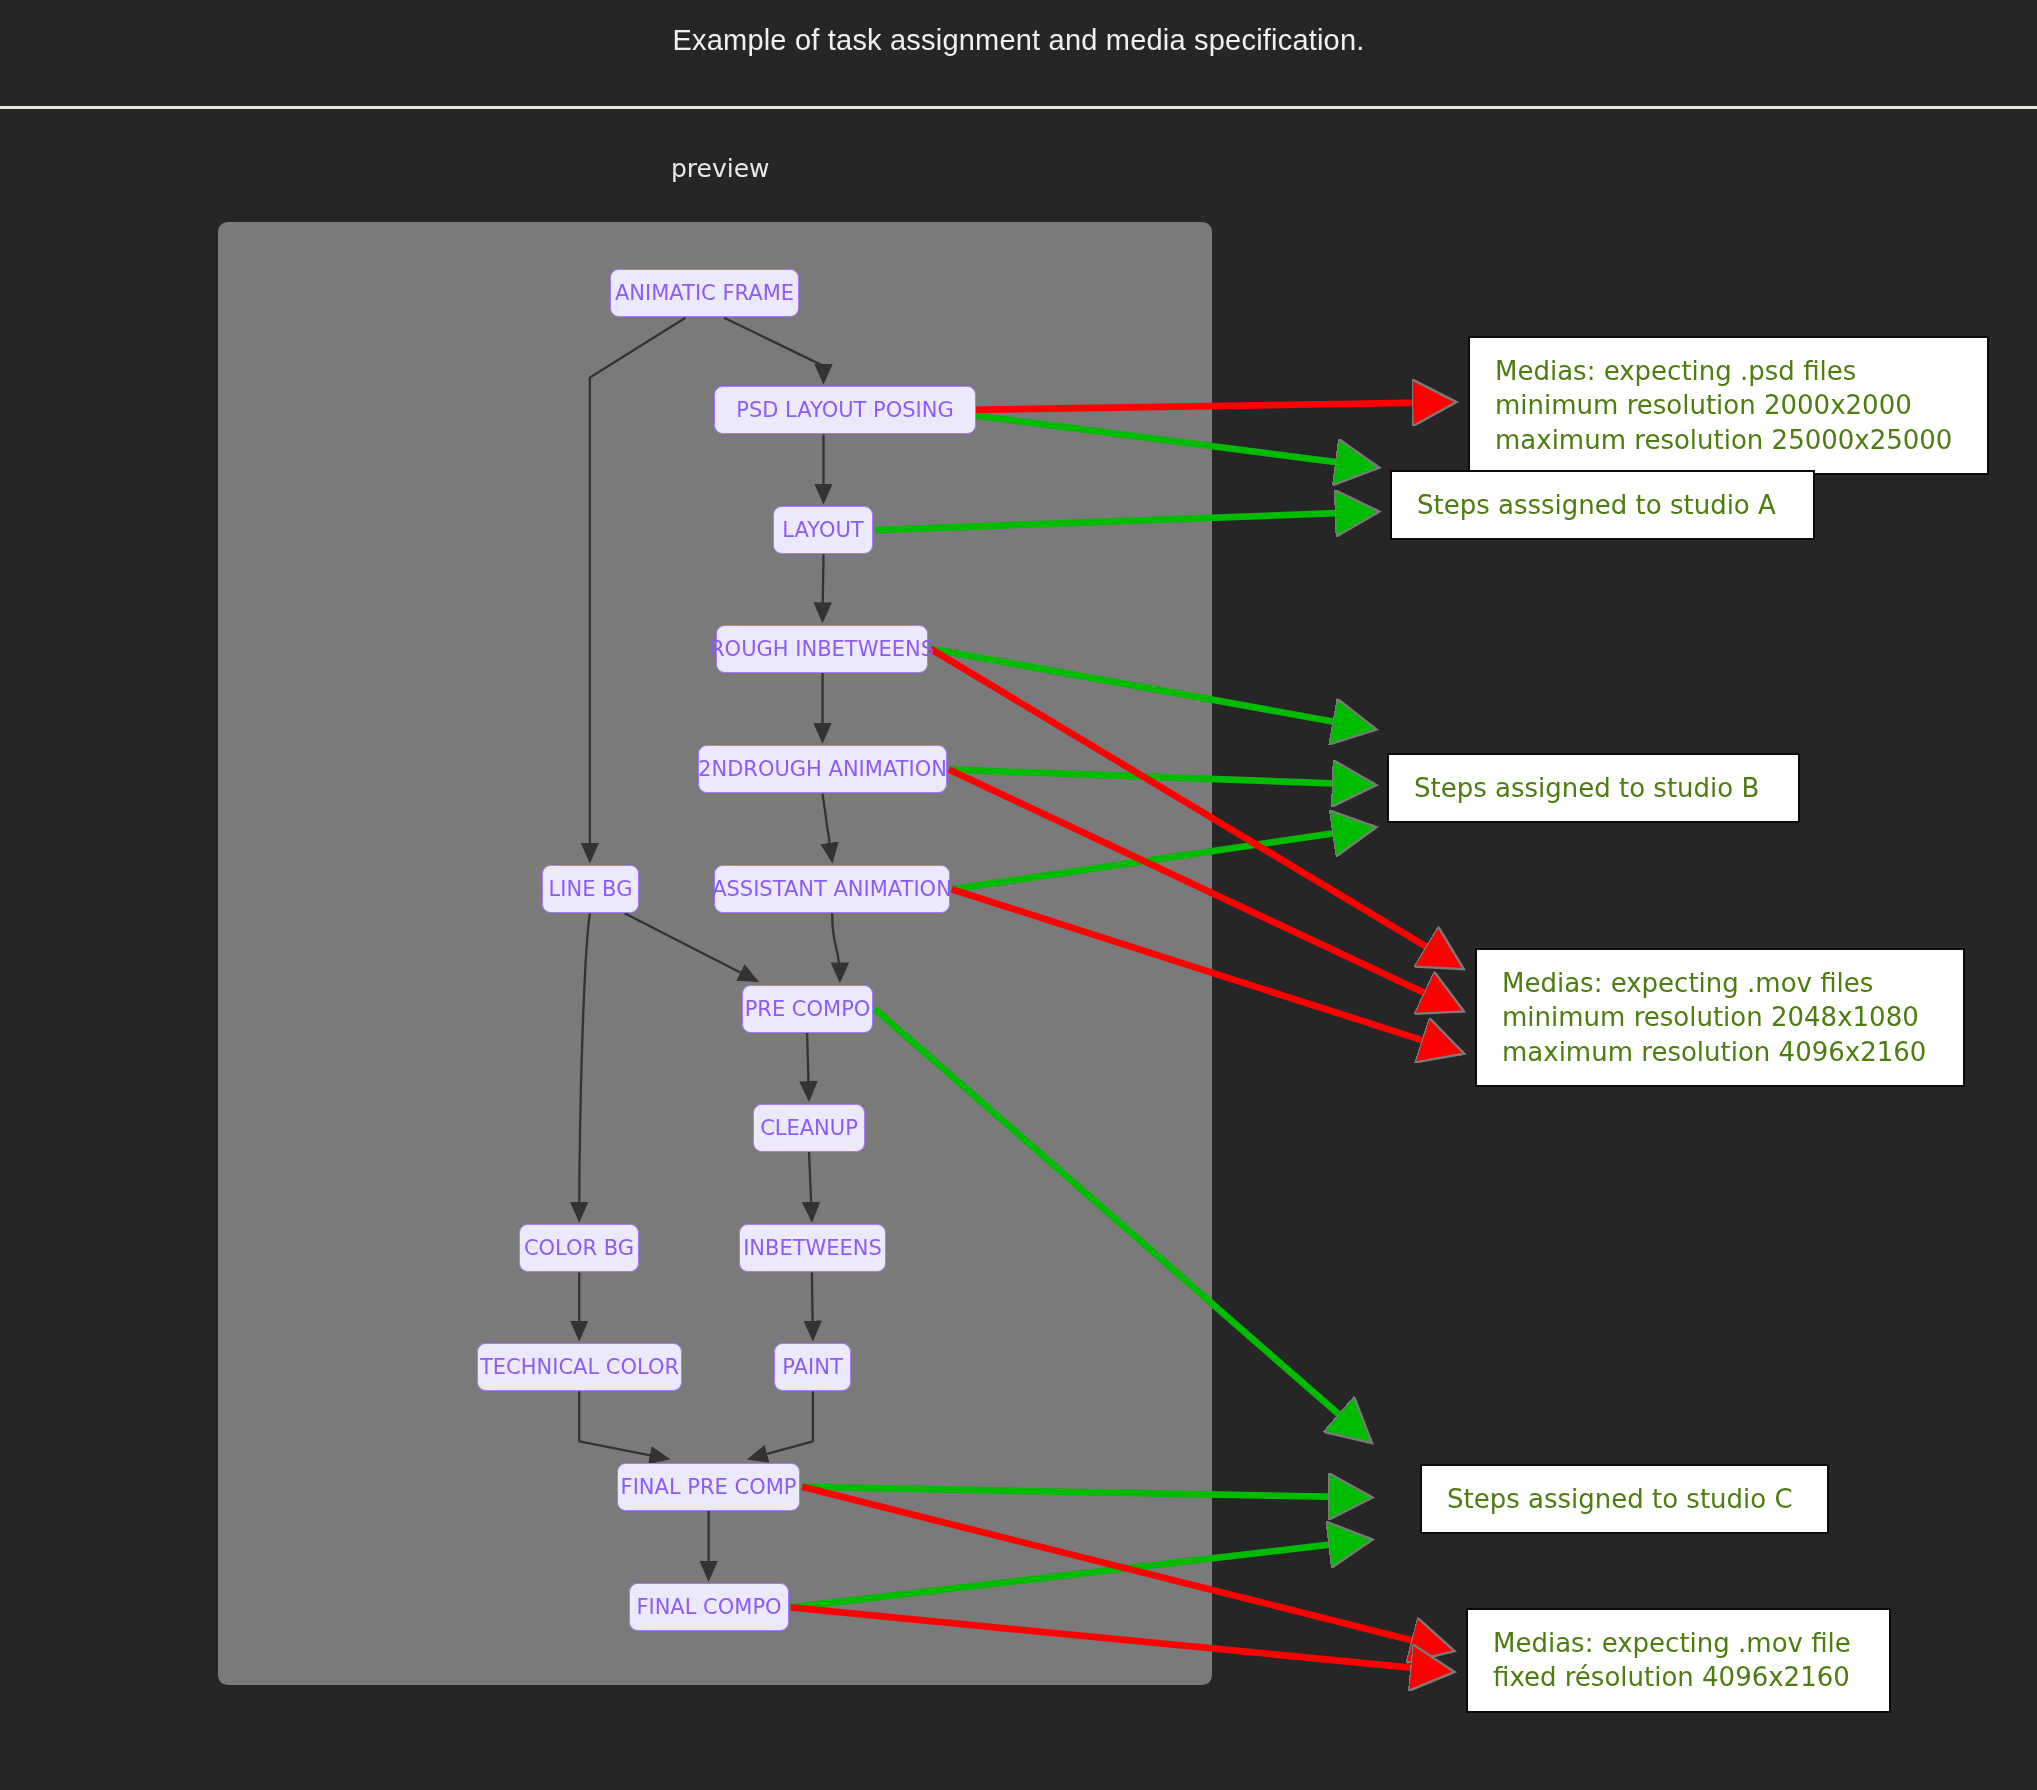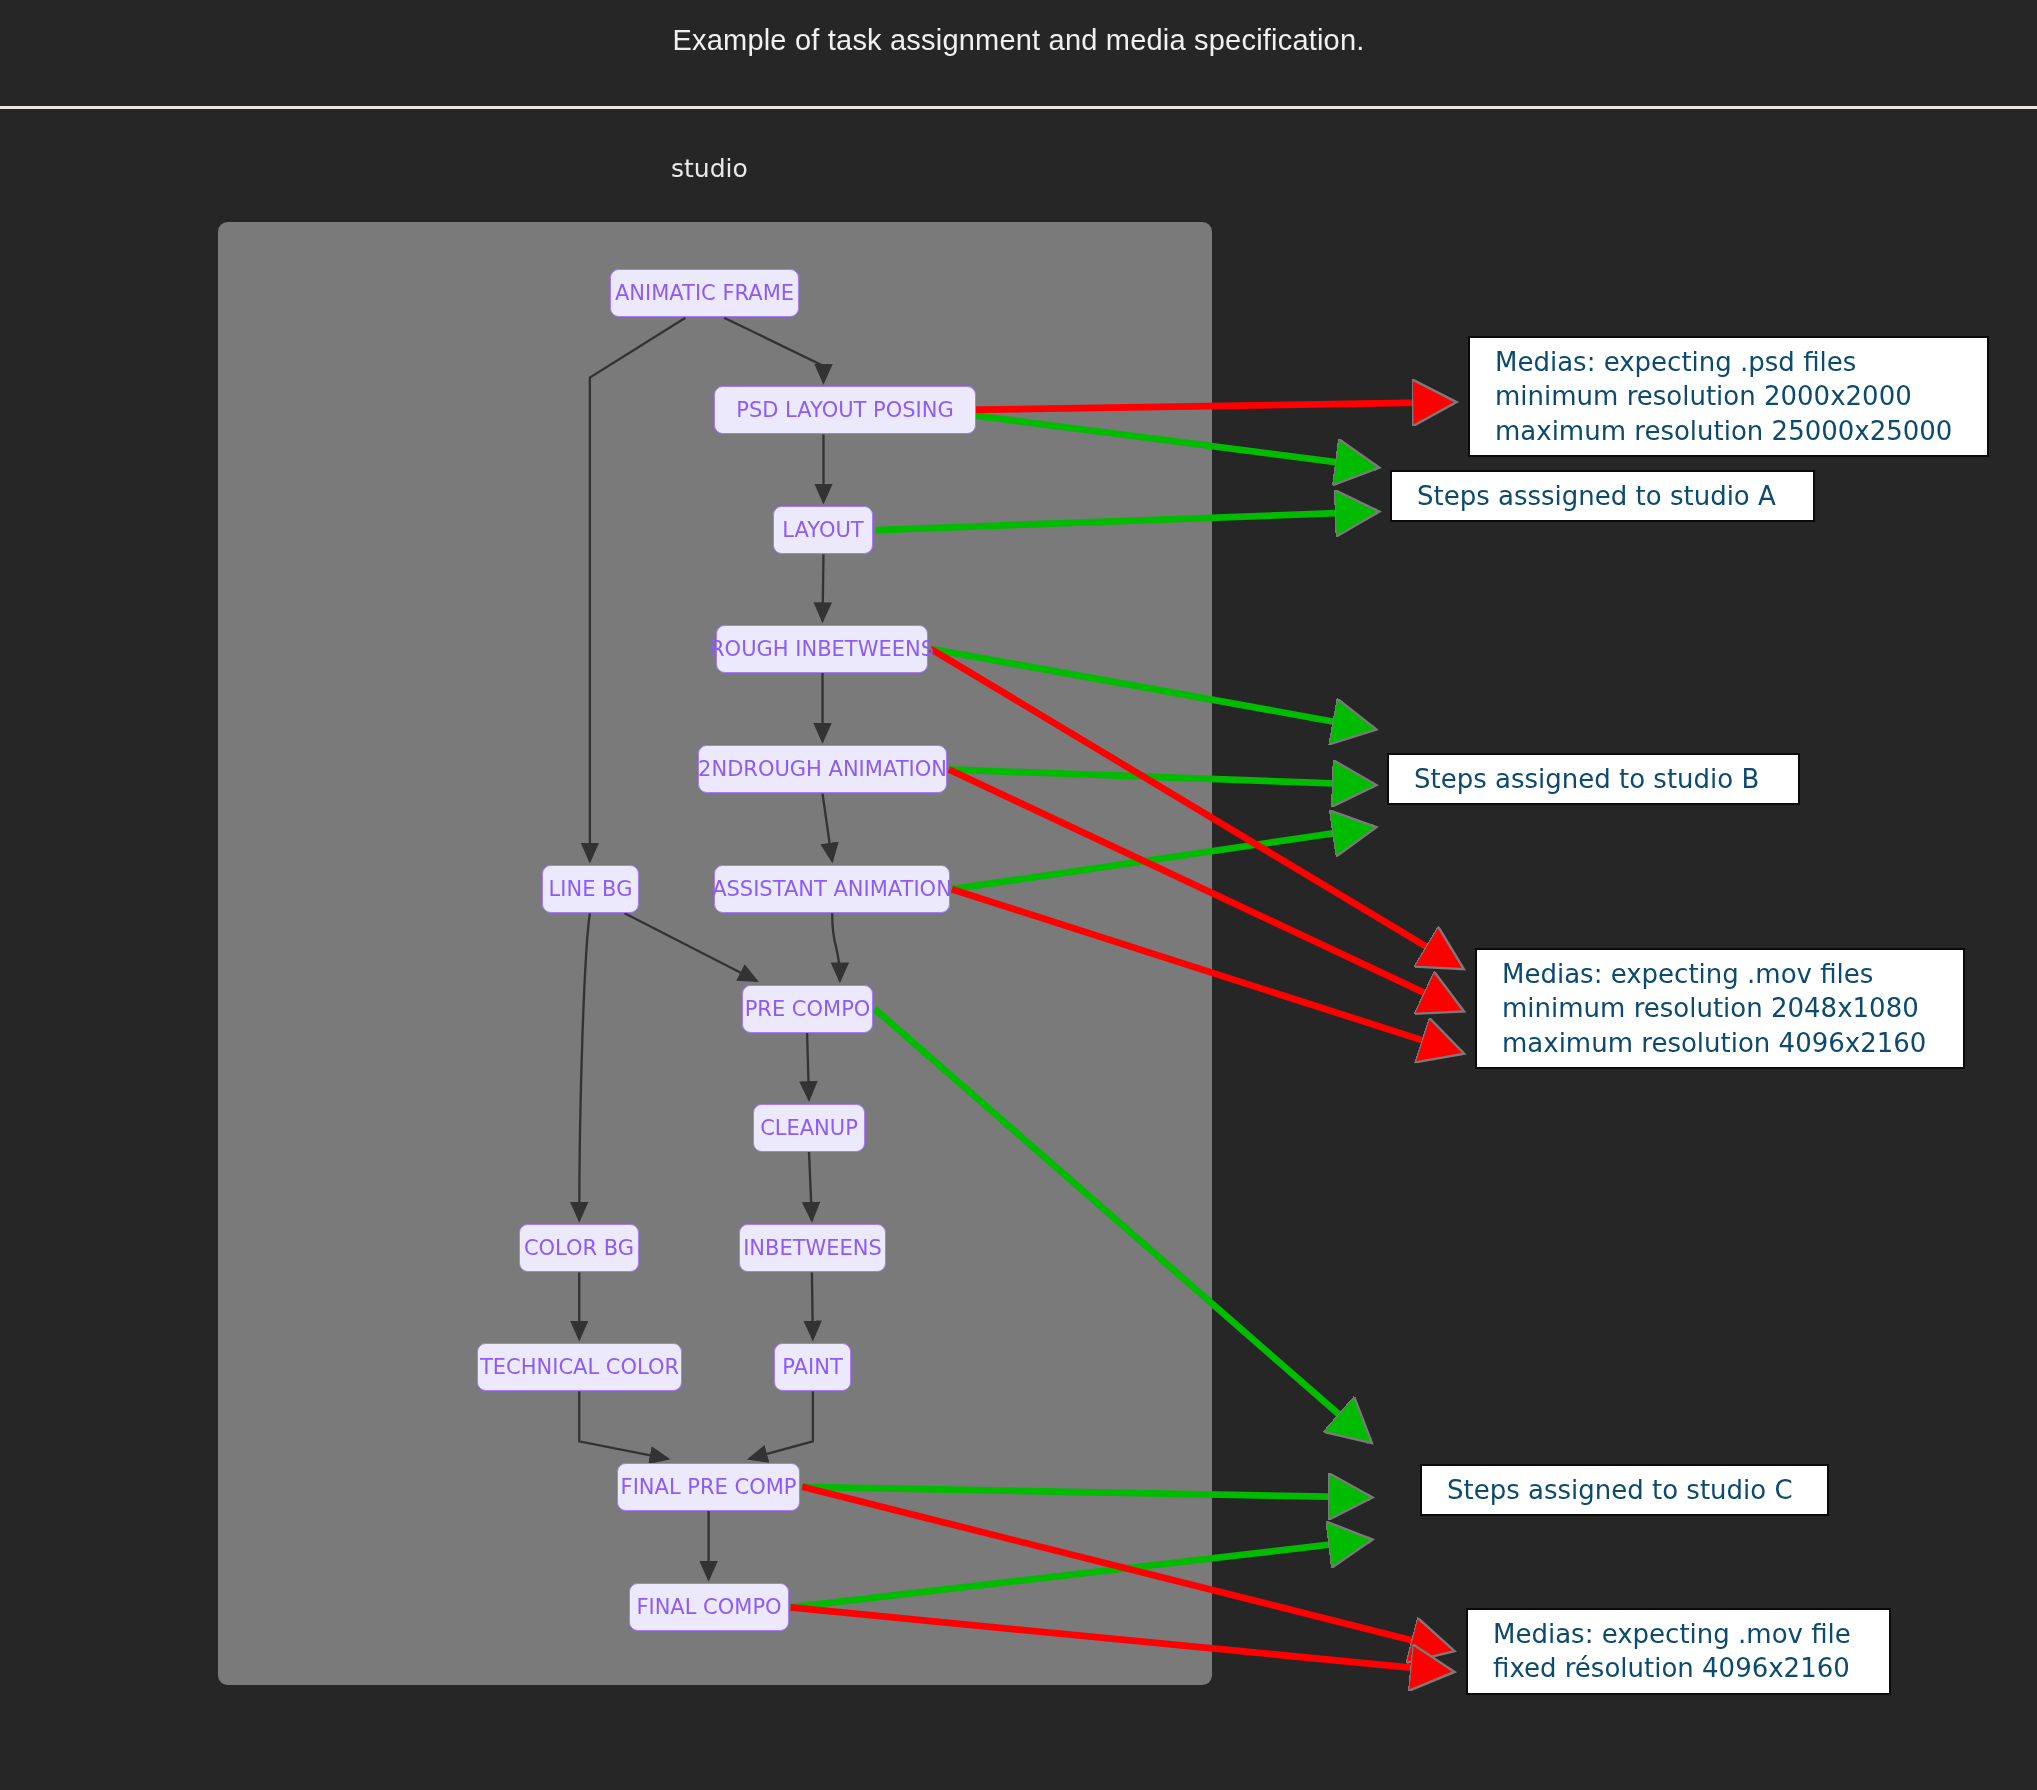--- a/index.html
+++ b/index.html
@@ -36,34 +36,34 @@
     position:absolute;box-sizing:border-box;
     background:#ece9fc;border:1.9px solid #a779ff;border-radius:8.7px;
     color:#8b5cf6;font-size:21px;
     display:flex;align-items:center;justify-content:center;
     white-space:nowrap;padding:0 33px;height:48px;
     font-family:"DejaVu Sans","Liberation Sans",sans-serif;
   }
   
   .callout{
     position:absolute;box-sizing:border-box;
-    background:#ffffff;border:2.9px solid #0a0a0a;color:#0c4a6e;
-    font-size:26px;line-height:1.32;padding:7px 25px;white-space:pre;
+    background:#ffffff;border:2.9px solid #0a0a0a;color:#4d7c0f;
+    font-size:26px;line-height:1.32;padding:16px 25px;white-space:pre;
     font-family:"DejaVu Sans","Liberation Sans",sans-serif;
   }
 </style>
 </head>
 <body>
 
 <div id="header">
   <div id="header-title">Example of task assignment and media specification.</div>
 </div>
 <div id="header-divider"></div>
 
-<div id="preview-label">studio</div>
+<div id="preview-label">preview</div>
 <div id="preview-panel"></div>
 
 <svg id="canvas" viewBox="0 0 2110 1854">
   <defs>
     <marker id="mk-edge" markerWidth="10" markerHeight="10" refX="8" refY="4" orient="auto">
       <path d="M0,0 L9,4 L0,8 z" fill="#333333"></path>
     </marker>
     <marker id="mk-green" markerWidth="7" markerHeight="7" refX="6.2" refY="3.5" orient="auto">
       <path d="M0,0 L6.6,3.5 L0,7 z" fill="#00bb00" stroke="#7a7a7a" stroke-width="0.35"></path>
     </marker>

